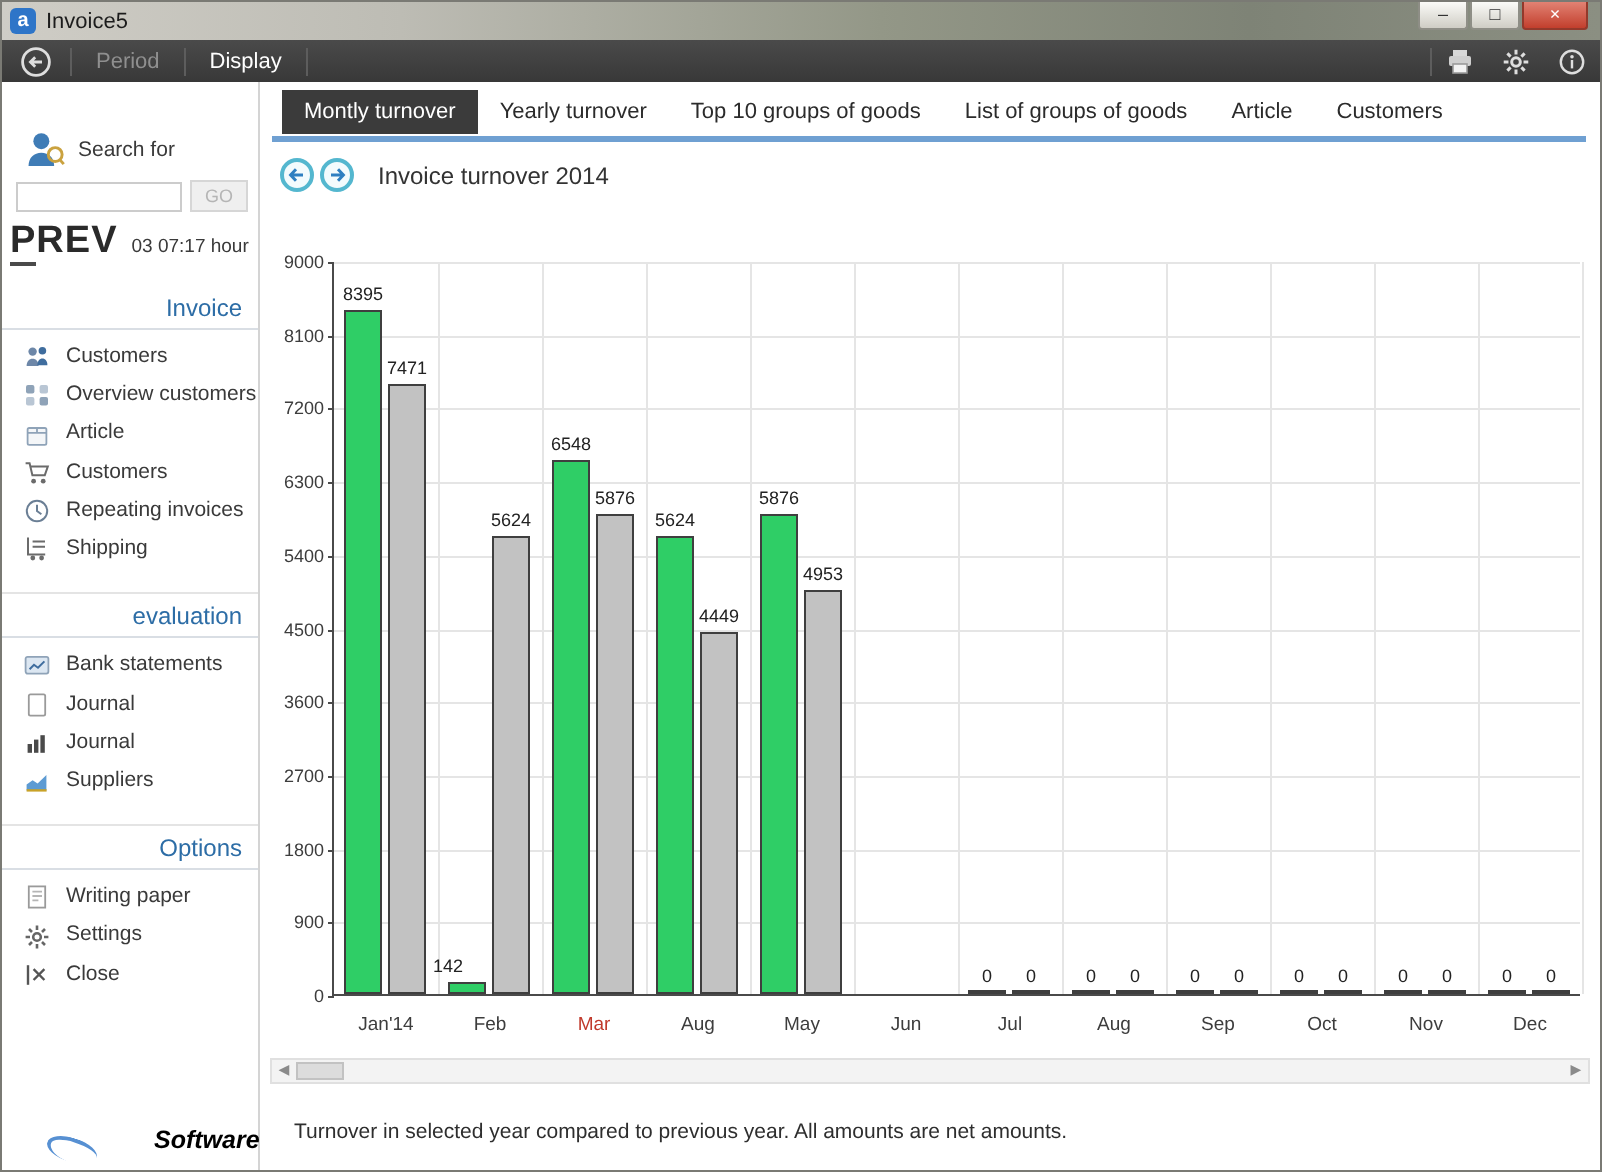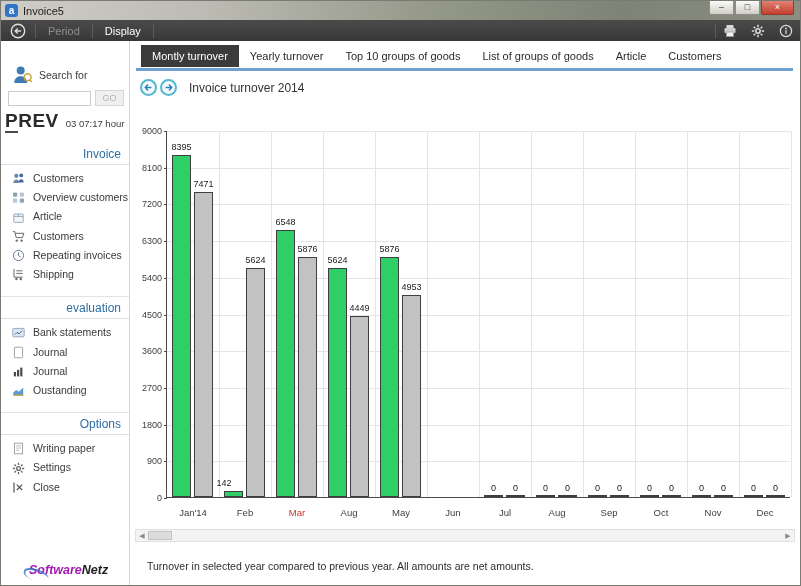--- a/index.html
+++ b/index.html
@@ -45,21 +45,21 @@
   .prev{font-size:19px;font-weight:bold;color:#2a2a2a;letter-spacing:0.5px;line-height:1;}
   .prev::after{content:"";display:block;width:13px;border-bottom:2px solid #4a4a4a;margin-top:1px;}
   .prev-date{font-size:9.5px;color:#3a3a3a;margin-left:7px;}
   .section{margin-top:9px;}
   .section + .section{border-top:1px solid #e4e4e4;margin-top:12px;padding-top:1px;}
   .section-title{text-align:right;color:#2d6da6;font-size:12px;padding:3px 8px 3px;border-bottom:1px solid #d9dee4;}
   .side-items{padding-top:4px;}
   .side-item{display:flex;align-items:center;gap:8px;padding:2px 0 2px 11px;font-size:10.5px;color:#3a3a3a;cursor:pointer;line-height:1.45;}
   .side-icon{width:13px;height:13px;flex:none;display:flex;}
   .logo{position:absolute;bottom:8px;left:28px;font-size:12.5px;font-style:italic;font-weight:bold;white-space:nowrap;}
-  .logo .lg-blue{color:#a21caf;}
+  .logo .lg-blue{color:#000000;margin-left:48px;}
   .logo .lg-dark{color:#1d1d1d;}
   .logo-arc{position:absolute;bottom:-4px;left:-6px;width:26px;height:12px;border:2px solid #2e75c8;
     border-radius:50%;border-bottom:none;border-right:none;transform:rotate(18deg);opacity:.8;}
   
   .main{flex:1;position:relative;background:#fff;}
   .tabs{position:absolute;top:4px;left:11px;right:4px;display:flex;}
   .tab{font-size:11px;padding:5px 11px 5px;color:#2b2b2b;cursor:pointer;white-space:nowrap;}
   .tab.selected{background:#3b3b3b;color:#fff;}
   .tab-underline{position:absolute;top:27px;left:6px;right:7px;height:3px;background:#6fa0d2;}
   .chart-head{position:absolute;top:38px;left:10px;display:flex;align-items:center;}
@@ -254,21 +254,21 @@
                 </span>
                 <span>Journal</span>
               </div>
               <div class="side-item">
                 <span class="side-icon">
                   <svg width="13" height="13" viewBox="0 0 13 13">
                     <path d="M1.3 11.2V8.2l3-2.1 2.5 1.6 4.4-4.2v7.7z" fill="#5d9bd3"></path>
                     <path d="M1.3 11.2h10" stroke="#c9a227" stroke-width="1.2"></path>
                   </svg>
                 </span>
-                <span>Oustanding</span>
+                <span>Suppliers</span>
               </div>
             </div>
           </div>
           <div class="section">
             <div class="section-title">Options</div>
             <div class="side-items">
               <div class="side-item">
                 <span class="side-icon">
                   <svg width="13" height="13" viewBox="0 0 13 13">
                     <rect x="2.4" y="1.2" width="8.2" height="10.6" fill="#fff" stroke="#9a9a9a" stroke-width="0.9"></rect>

